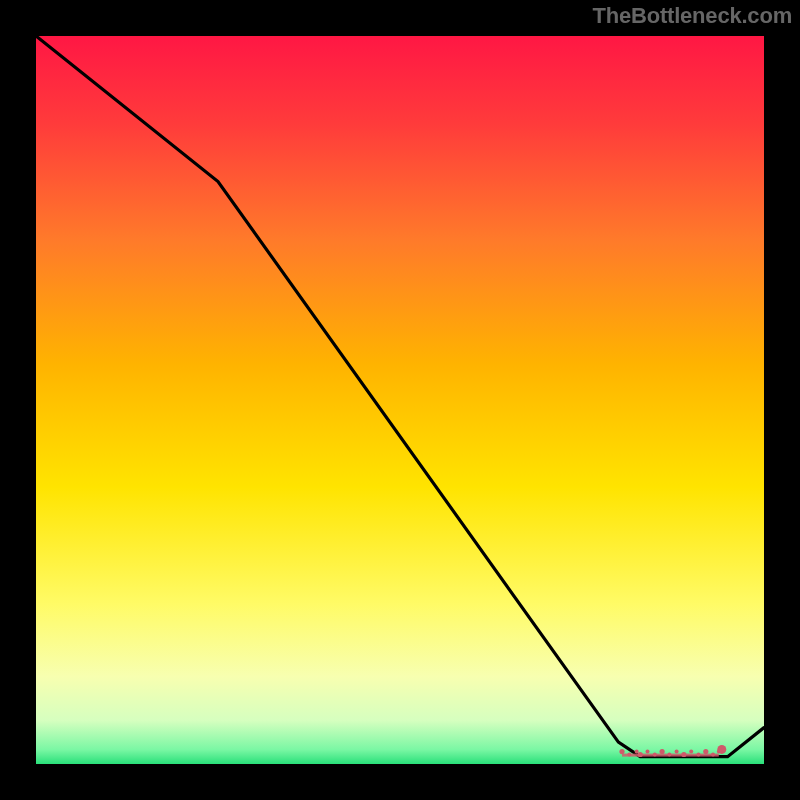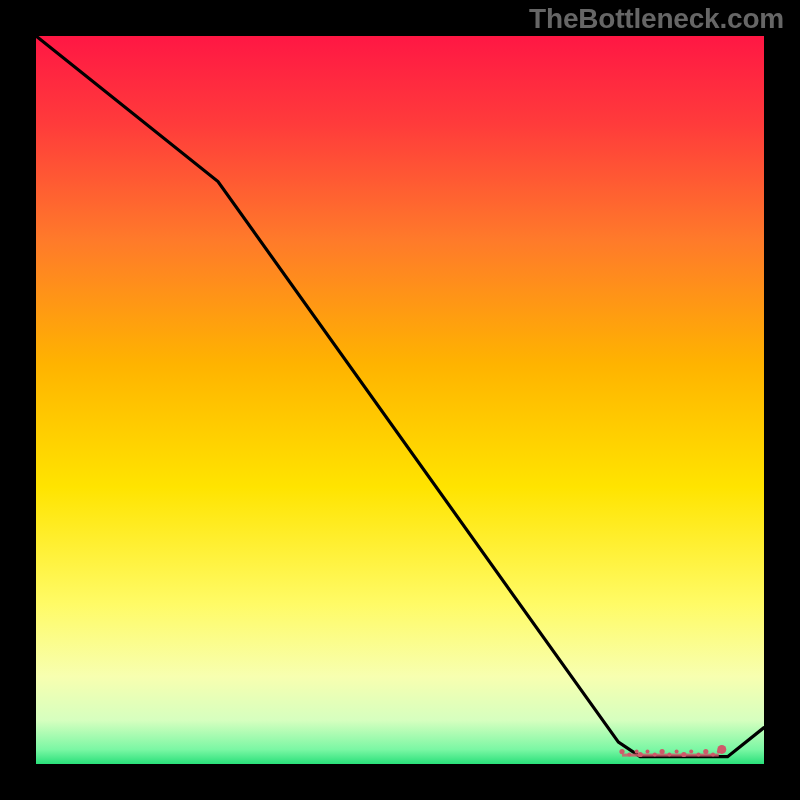--- a/index.html
+++ b/index.html
@@ -12,24 +12,24 @@
   }
   .container {
     position: relative;
     width: 800px;
     height: 800px;
     background: #000;
   }
   .watermark {
     position: absolute;
     top: 3px;
-    right: 16px;
+    right: 8px;
     color: #666;
     font-family: Arial, Helvetica, sans-serif;
-    font-size: 28px;
+    font-size: 22px;
     font-weight: bold;
     z-index: 10;
     letter-spacing: -0.2px;
   }
   .plot {
     position: absolute;
     left: 36px;
     top: 36px;
     width: 728px;
     height: 728px;

